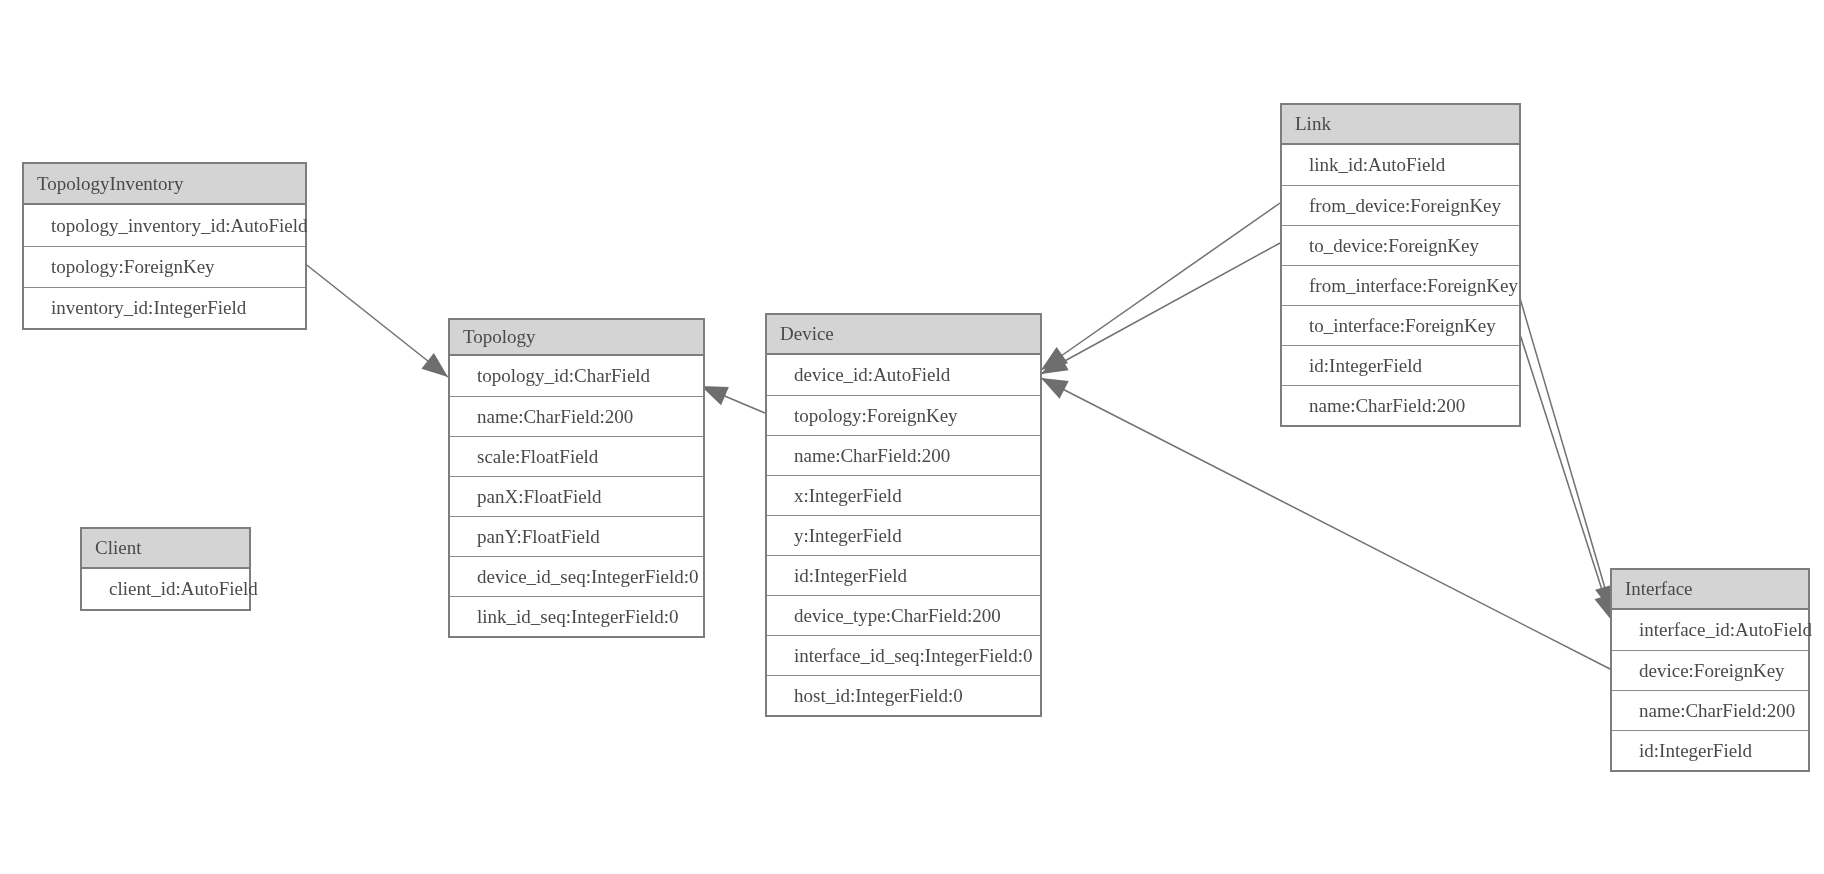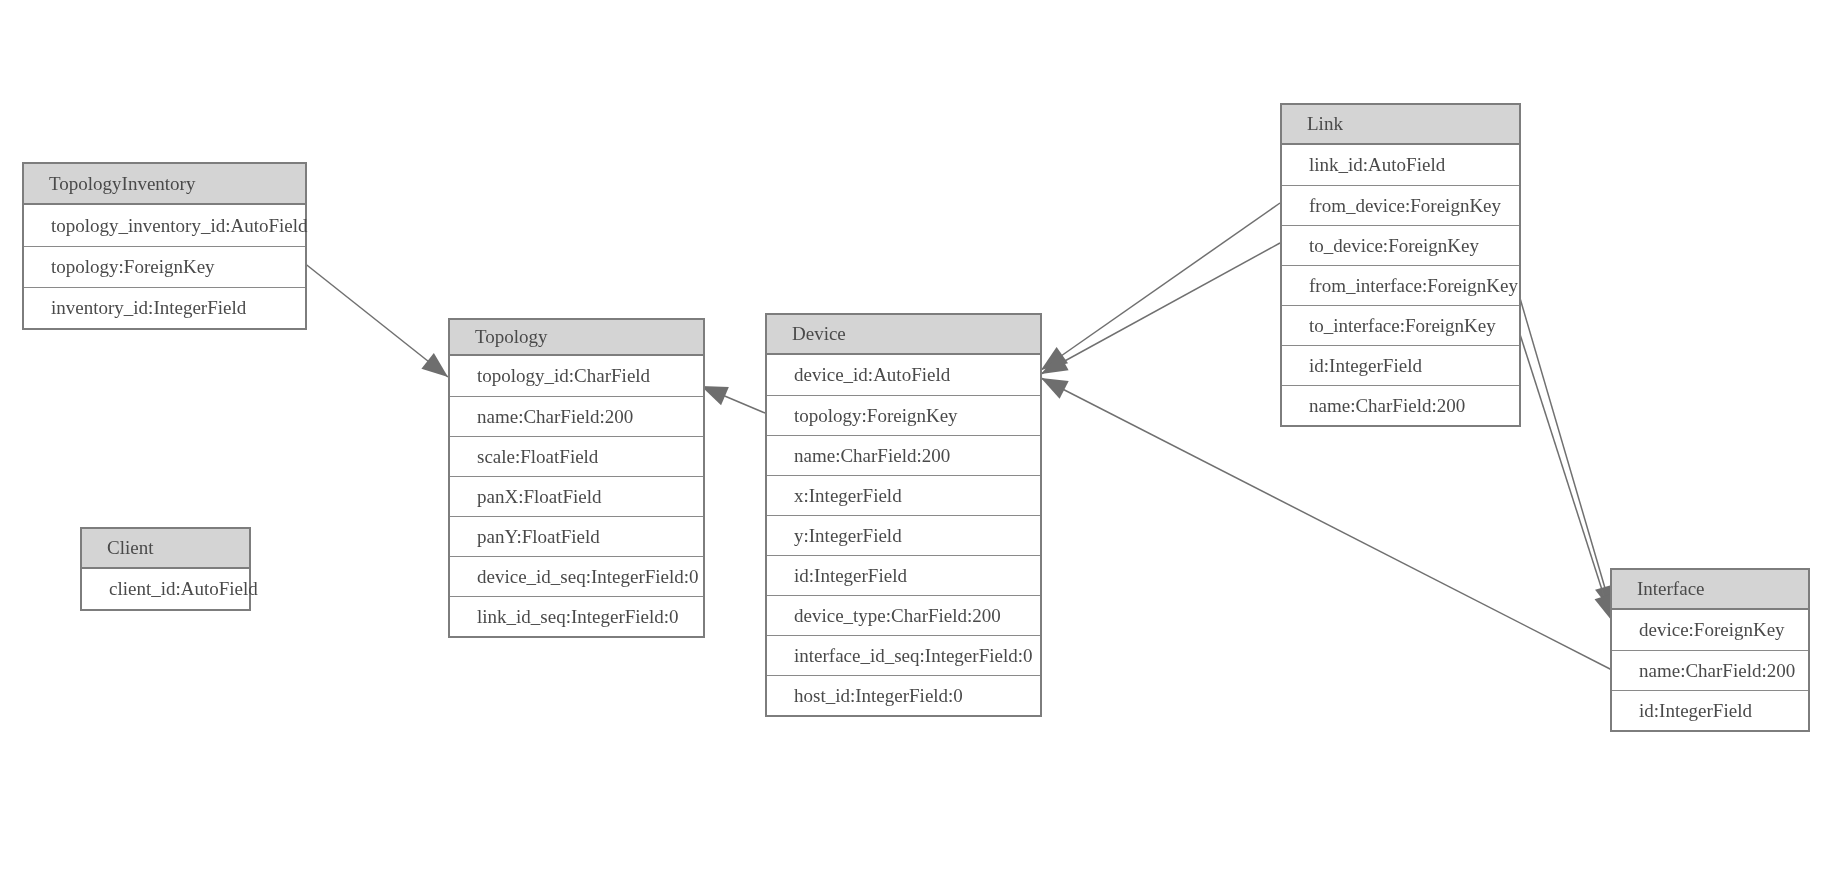--- a/index.html
+++ b/index.html
@@ -26,21 +26,21 @@
     position: absolute;
     background: #ffffff;
     border: 2px solid #7d7d7d;
     box-sizing: content-box;
   }
   .entity-header {
     background: #d4d4d4;
     border-bottom: 2px solid #7d7d7d;
     display: flex;
     align-items: center;
-    padding-left: 25px;
+    padding-left: 13px;
     font-size: 19px;
     color: #4a4a4a;
     box-sizing: border-box;
   }
   .entity-row {
     display: flex;
     align-items: center;
     padding-left: 27px;
     font-size: 19px;
     color: #4a4a4a;
@@ -117,17 +117,18 @@
       <div class="entity-row" style="height: 40px;">link_id:AutoField</div>
       <div class="entity-row" style="height: 40px;">from_device:ForeignKey</div>
       <div class="entity-row" style="height: 40px;">to_device:ForeignKey</div>
       <div class="entity-row" style="height: 40px;">from_interface:ForeignKey</div>
       <div class="entity-row" style="height: 40px;">to_interface:ForeignKey</div>
       <div class="entity-row" style="height: 40px;">id:IntegerField</div>
       <div class="entity-row" style="height: 40px;">name:CharField:200</div>
     </div>
     <div class="entity" style="left: 1610px; top: 568px; width: 196px;">
       <div class="entity-header" style="height: 40px;">Interface</div>
+      <div class="entity-row" style="height: 40px;">interface_id:AutoField</div>
       <div class="entity-row" style="height: 40px;">device:ForeignKey</div>
       <div class="entity-row" style="height: 40px;">name:CharField:200</div>
       <div class="entity-row" style="height: 40px;">id:IntegerField</div>
     </div>
   </div>
 
 </body></html>

